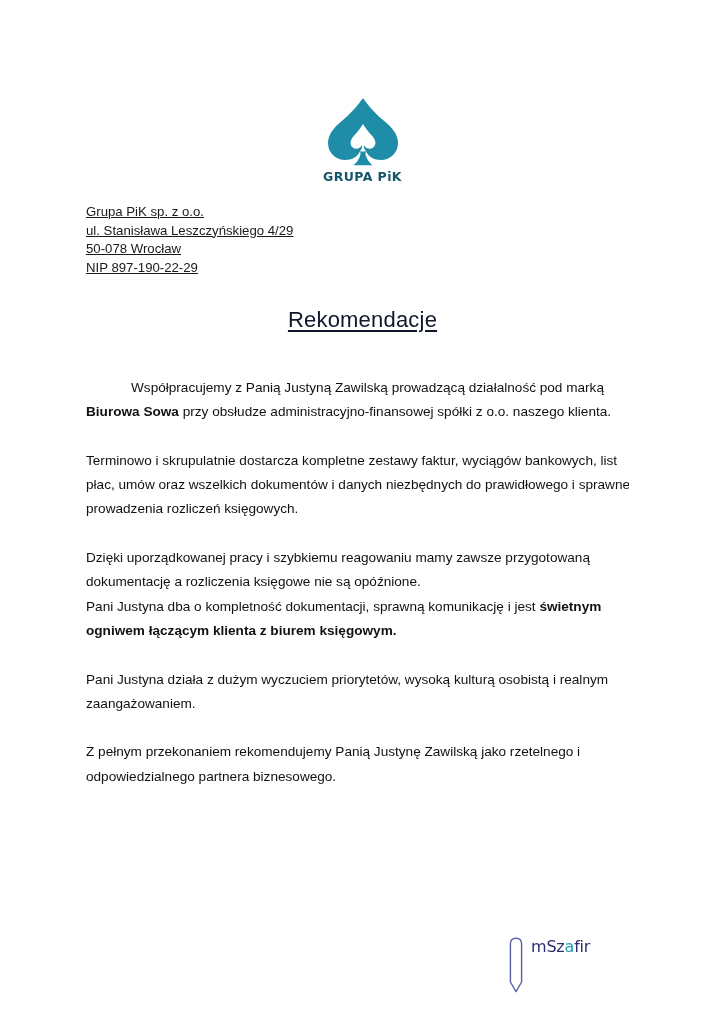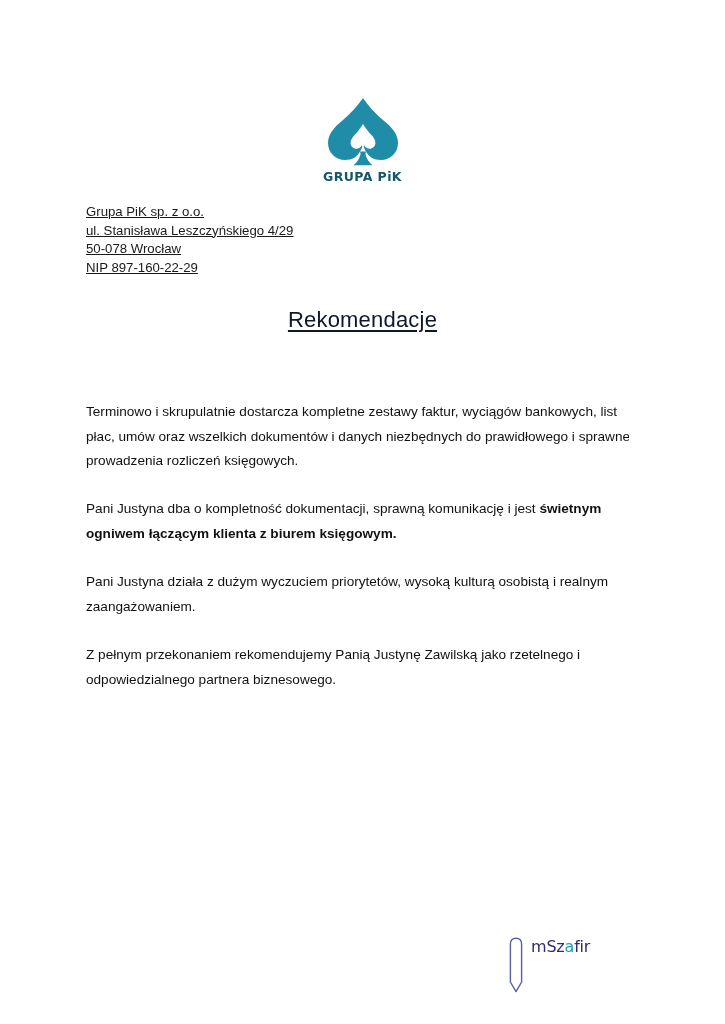--- a/index.html
+++ b/index.html
@@ -182,31 +182,33 @@
                C 50.4 44.4, 49 41.8, 46 38.6
                C 41.8 34.2, 38 28, 38 28 Z" fill="#1f8ca8" fill-rule="evenodd"></path>
     </svg>
     <div class="logo-word">GRUPA PiK</div>
   </div>
 
   <div class="address">
     <div>Grupa PiK sp. z o.o.</div>
     <div>ul. Stanisława Leszczyńskiego 4/29</div>
     <div>50-078 Wrocław</div>
-    <div>NIP 897-160-22-29</div>
+    <div>NIP 897-190-22-29</div>
   </div>
 
   <div class="doc-title">
     <span>Rekomendacje</span>
   </div>
 
   <div class="body-copy" id="body-copy">
+      <p class="indent"><span>Współpracujemy z Panią Justyną Zawilską prowadzącą działalność pod marką </span><b>Biurowa Sowa</b><span> przy obsłudze administracyjno-finansowej spółki z o.o. naszego klienta.</span></p>
       <div class="para-gap"></div>
       <p><span>Terminowo i skrupulatnie dostarcza kompletne zestawy faktur, wyciągów bankowych, list płac, umów oraz wszelkich dokumentów i danych niezbędnych do prawidłowego i sprawnego prowadzenia rozliczeń księgowych.</span></p>
       <div class="para-gap"></div>
+      <p><span>Dzięki uporządkowanej pracy i szybkiemu reagowaniu mamy zawsze przygotowaną dokumentację a rozliczenia księgowe nie są opóźnione.</span></p>
       <p><span>Pani Justyna dba o kompletność dokumentacji, sprawną komunikację i jest </span><b>świetnym ogniwem łączącym klienta z biurem księgowym.</b></p>
       <div class="para-gap"></div>
       <p><span>Pani Justyna działa z dużym wyczuciem priorytetów, wysoką kulturą osobistą i realnym zaangażowaniem.</span></p>
       <div class="para-gap"></div>
       <p><span>Z pełnym przekonaniem rekomendujemy Panią Justynę Zawilską jako rzetelnego i odpowiedzialnego partnera biznesowego.</span></p>
     </div>
 
 
   <div class="seal">
     <svg class="seal-nib" viewBox="0 0 16 56" aria-hidden="true">

